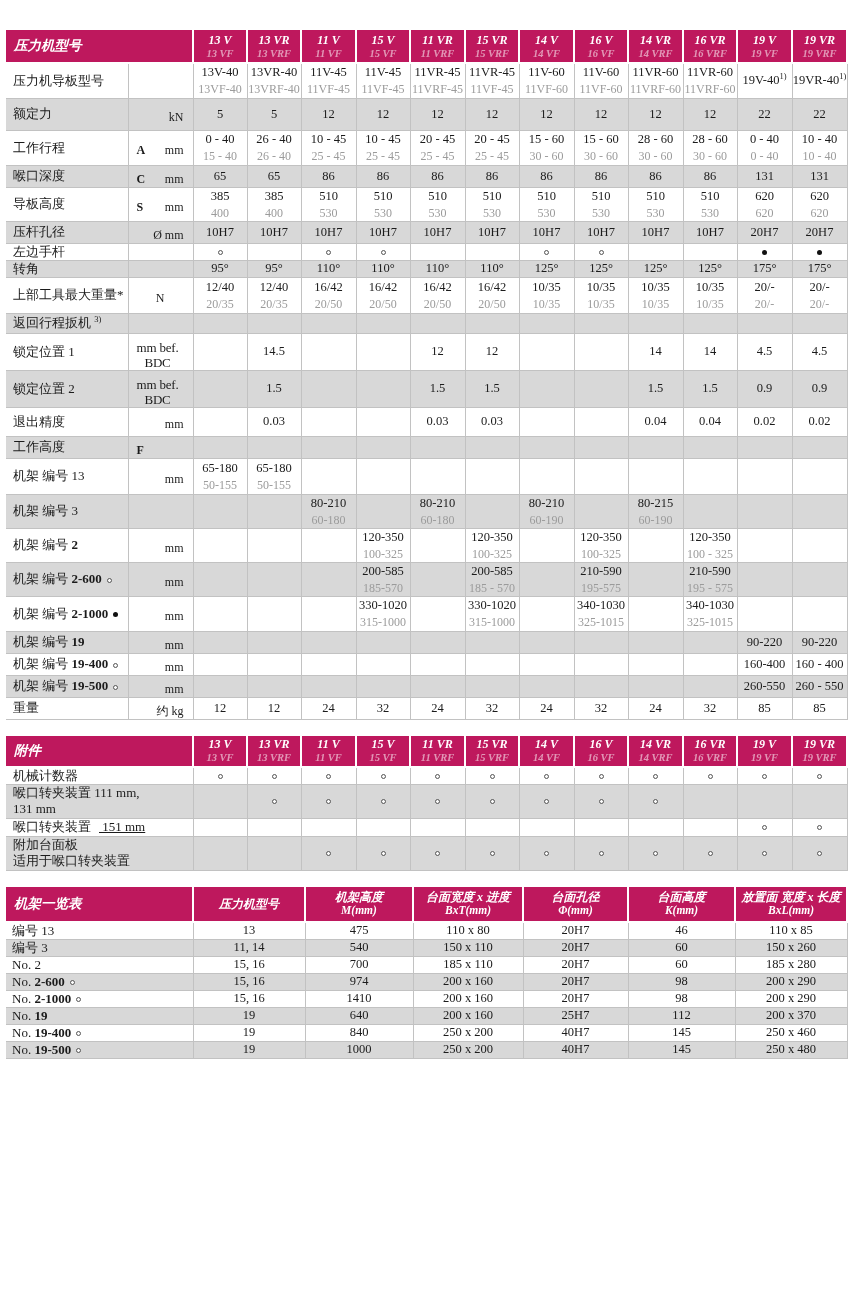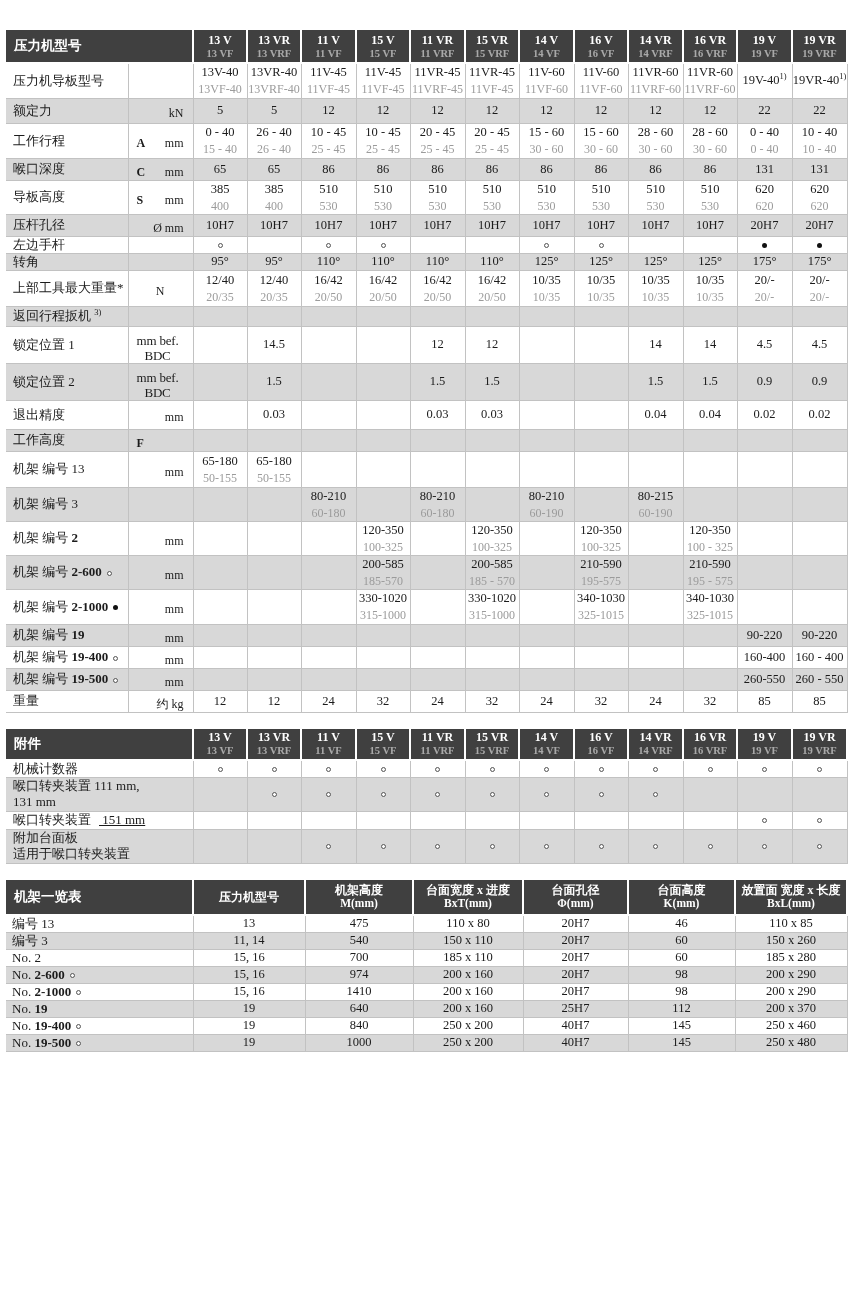--- a/index.html
+++ b/index.html
@@ -8,22 +8,22 @@
     width:857px; height:1315px; background:#ffffff;
     font-family:"Liberation Serif", serif; color:#1b1b1b;
   }
   .page { padding:28px 7px 0 6px; }
 
   table.spec { border-collapse:collapse; table-layout:fixed; width:841px; }
   table.spec + table.spec { margin-top:14px; }
 
   
   th {
-    background:#404040; border:2px solid #ffffff; padding:1px 0;
-    font-weight:bold; vertical-align:middle; text-align:center;
+    background:#be185d; border:2px solid #ffffff; padding:1px 0;
+    font-weight:bold; vertical-align:middle; text-align:center;font-style:italic;
   }
   th.title {
     text-align:left; padding-left:8px; font-size:13.5px; color:#ffffff;
     border-left:none;
   }
   th .m1 { font-size:12px; line-height:14px; color:#ffffff; }
   th .m2 { font-size:10.5px; line-height:13px; color:rgba(255,255,255,0.55); }
   table.frames th .m2 { color:#ffffff; font-size:11.5px; }
   table.frames th .m1 { font-size:12px; }
 
@@ -188,21 +188,21 @@
             <div class="l1">11VR-60</div>
             <div class="l2">11VRF-60</div>
           </td>
           <td>
             <div class="l1">19V-40<sup>1)</sup></div>
           </td>
           <td>
             <div class="l1">19VR-40<sup>1)</sup></div>
           </td>
         </tr>
-        <tr class="shade" style="height: 25px;">
+        <tr class="shade" style="height: 32px;">
           <td class="label">
             <div><span>额定力</span></div>
           </td>
           <td class="unit">
             <div class="uwrap right">
               <span class="un">kN</span>
             </div>
           </td>
           <td>5</td>
           <td>5</td>

